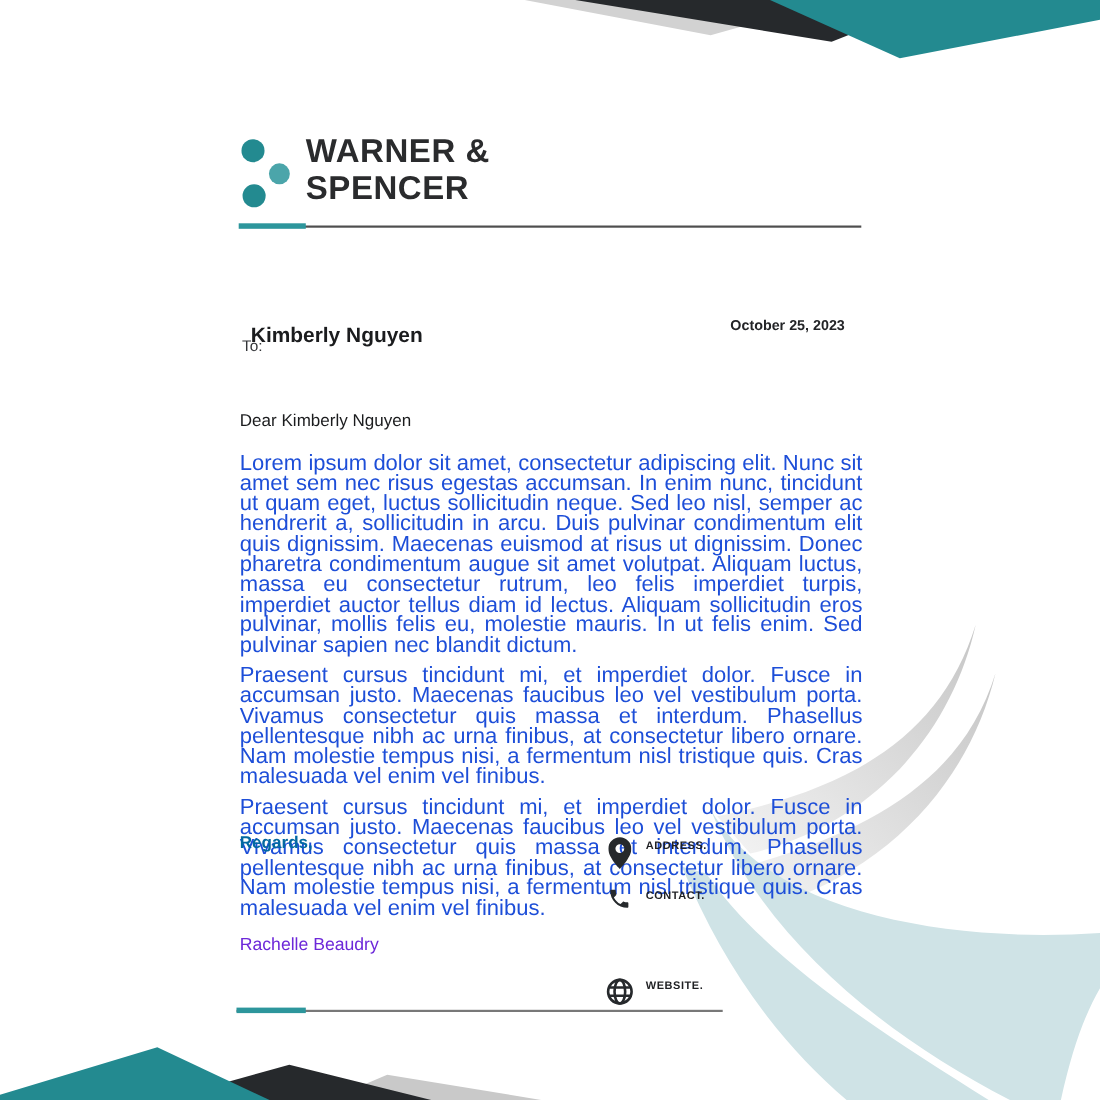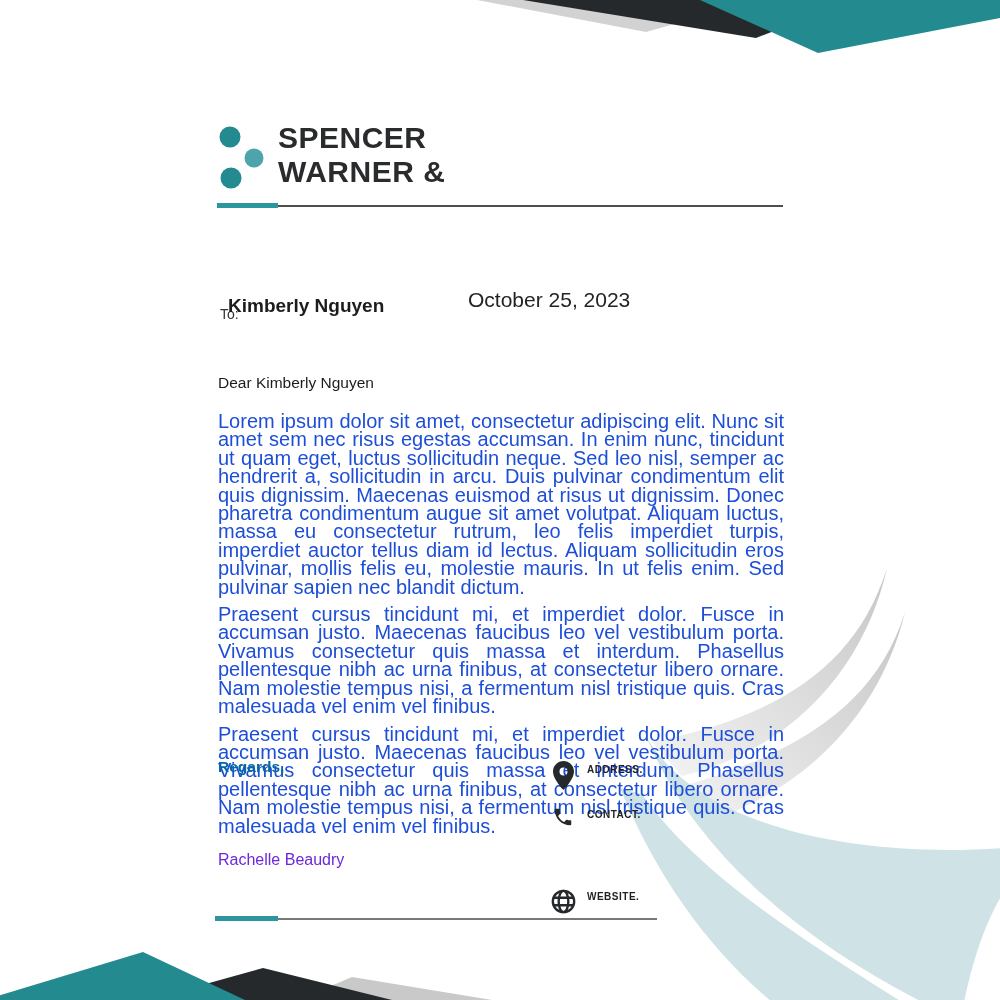--- a/index.html
+++ b/index.html
@@ -11,21 +11,21 @@
   .brand{left:278px;top:121px;font-size:30px;line-height:34px;font-weight:bold;
          letter-spacing:.5px;color:#2a2b2d;}
   
   .rule-top{left:218px;top:205px;width:565px;height:2px;background:#4e4e4e;}
   .rule-top-accent{left:217px;top:203px;width:61px;height:5px;background:#2d969c;}
   .rule-bottom{left:215px;top:918px;width:442px;height:2px;background:#787878;}
   .rule-bottom-accent{left:215px;top:916px;width:63px;height:5px;background:#2d969c;}
   
   .to-label{left:220px;top:272px;font-size:14px;color:#333538;margin-top:34px;}
   .recipient{left:228px;top:295px;font-size:19px;font-weight:bold;color:#1b1c1e;}
-  .date{left:468px;top:288px;width:300px;font-size:21px;color:#232427;}
+  .date{left:468px;top:288px;width:300px;text-align:right;font-size:13px;color:#232427;font-weight:bold;}
   .salutation{left:218px;top:374px;font-size:15.5px;font-weight:normal;color:#1b1c1e;}
   
   .body-text{left:218px;top:412px;width:566px;font-size:20px;line-height:18.4px;
              text-align:justify;color:#1d4ed8;}
   .body-text p{margin:0 0 9px 0;}
   .closing{left:218px;top:758px;font-size:15.5px;font-weight:bold;color:#0369a1;}
   .signature{left:218px;top:851px;font-size:16px;font-weight:normal;color:#6d28d9;}
   
   .contact-row{position:absolute;z-index:1;left:548px;display:flex;gap:9px;align-items:flex-start;}
   .icon-box{width:30px;display:flex;justify-content:center;}
@@ -64,22 +64,22 @@
       <polygon points="143,952 -16,1000 245,1000" fill="#238a90"></polygon>
     </g>
   </svg>
 
   <svg class="c" style="left:213px;top:122px;" width="60" height="70" viewBox="0 0 60 70">
     <circle cx="17" cy="15" r="10.5" fill="#238a90"></circle>
     <circle cx="41" cy="36" r="9.5" fill="#4ba5aa"></circle>
     <circle cx="18" cy="56" r="10.5" fill="#238a90"></circle>
   </svg>
   <div class="c brand">
+    <div>WARNER &amp;</div>
     <div>SPENCER</div>
-    <div>WARNER &amp;</div>
   </div>
 
   <div class="c rule-top"></div>
   <div class="c rule-top-accent"></div>
 
   <div class="c to-label">To:</div>
   <div class="c recipient">Kimberly Nguyen</div>
   <div class="c date">October 25, 2023</div>
 
   <div class="c salutation">Dear Kimberly Nguyen</div>

